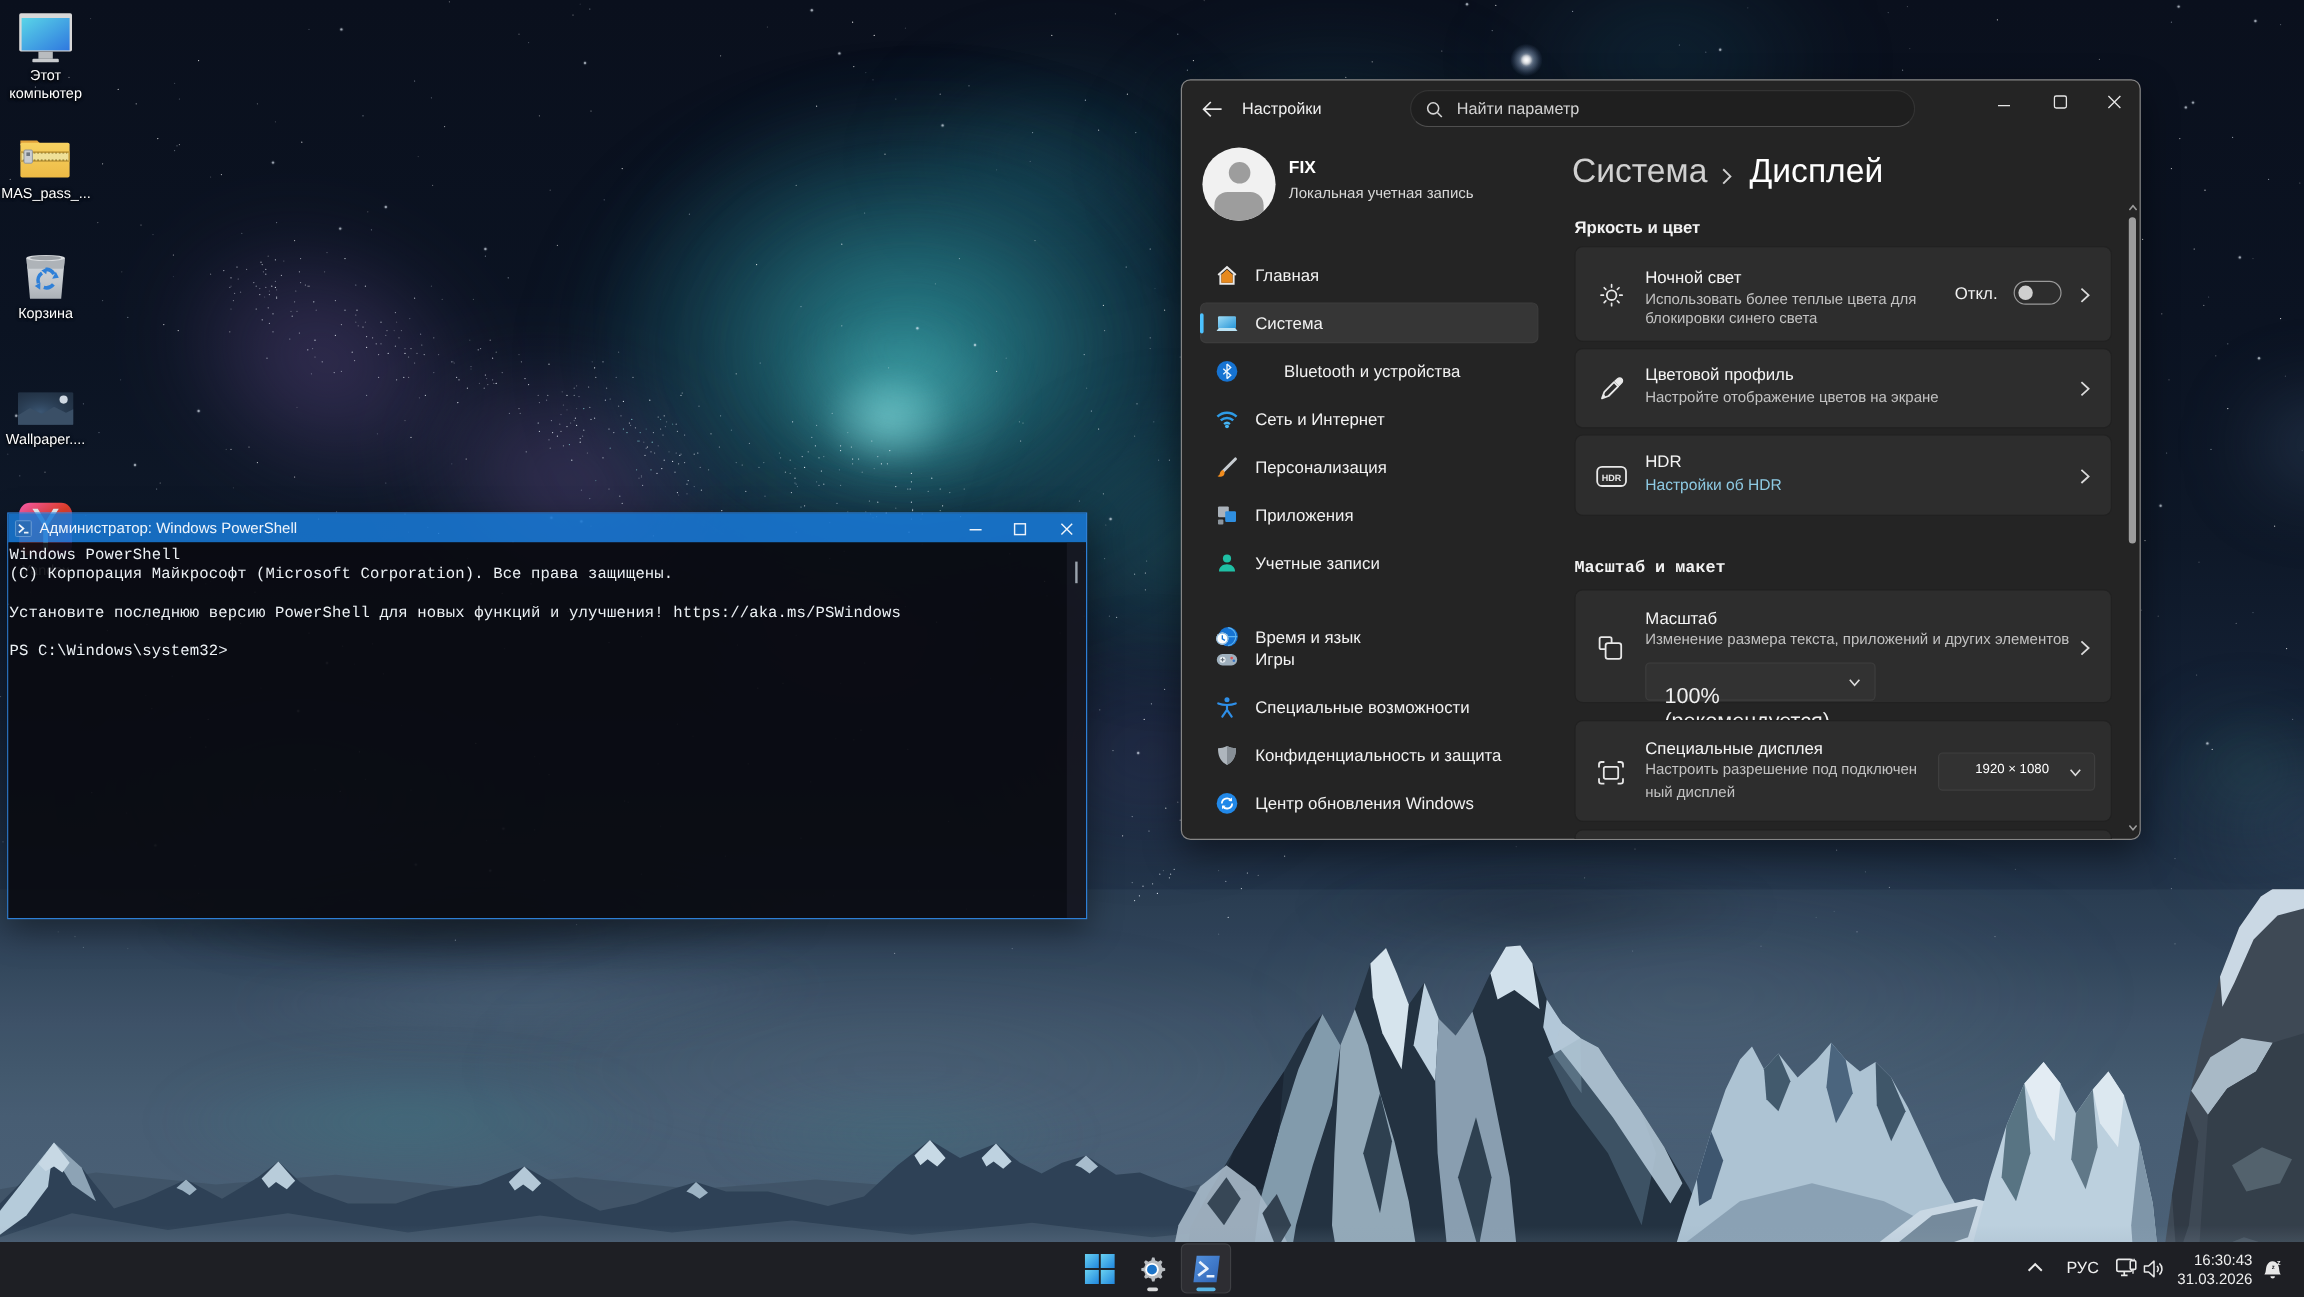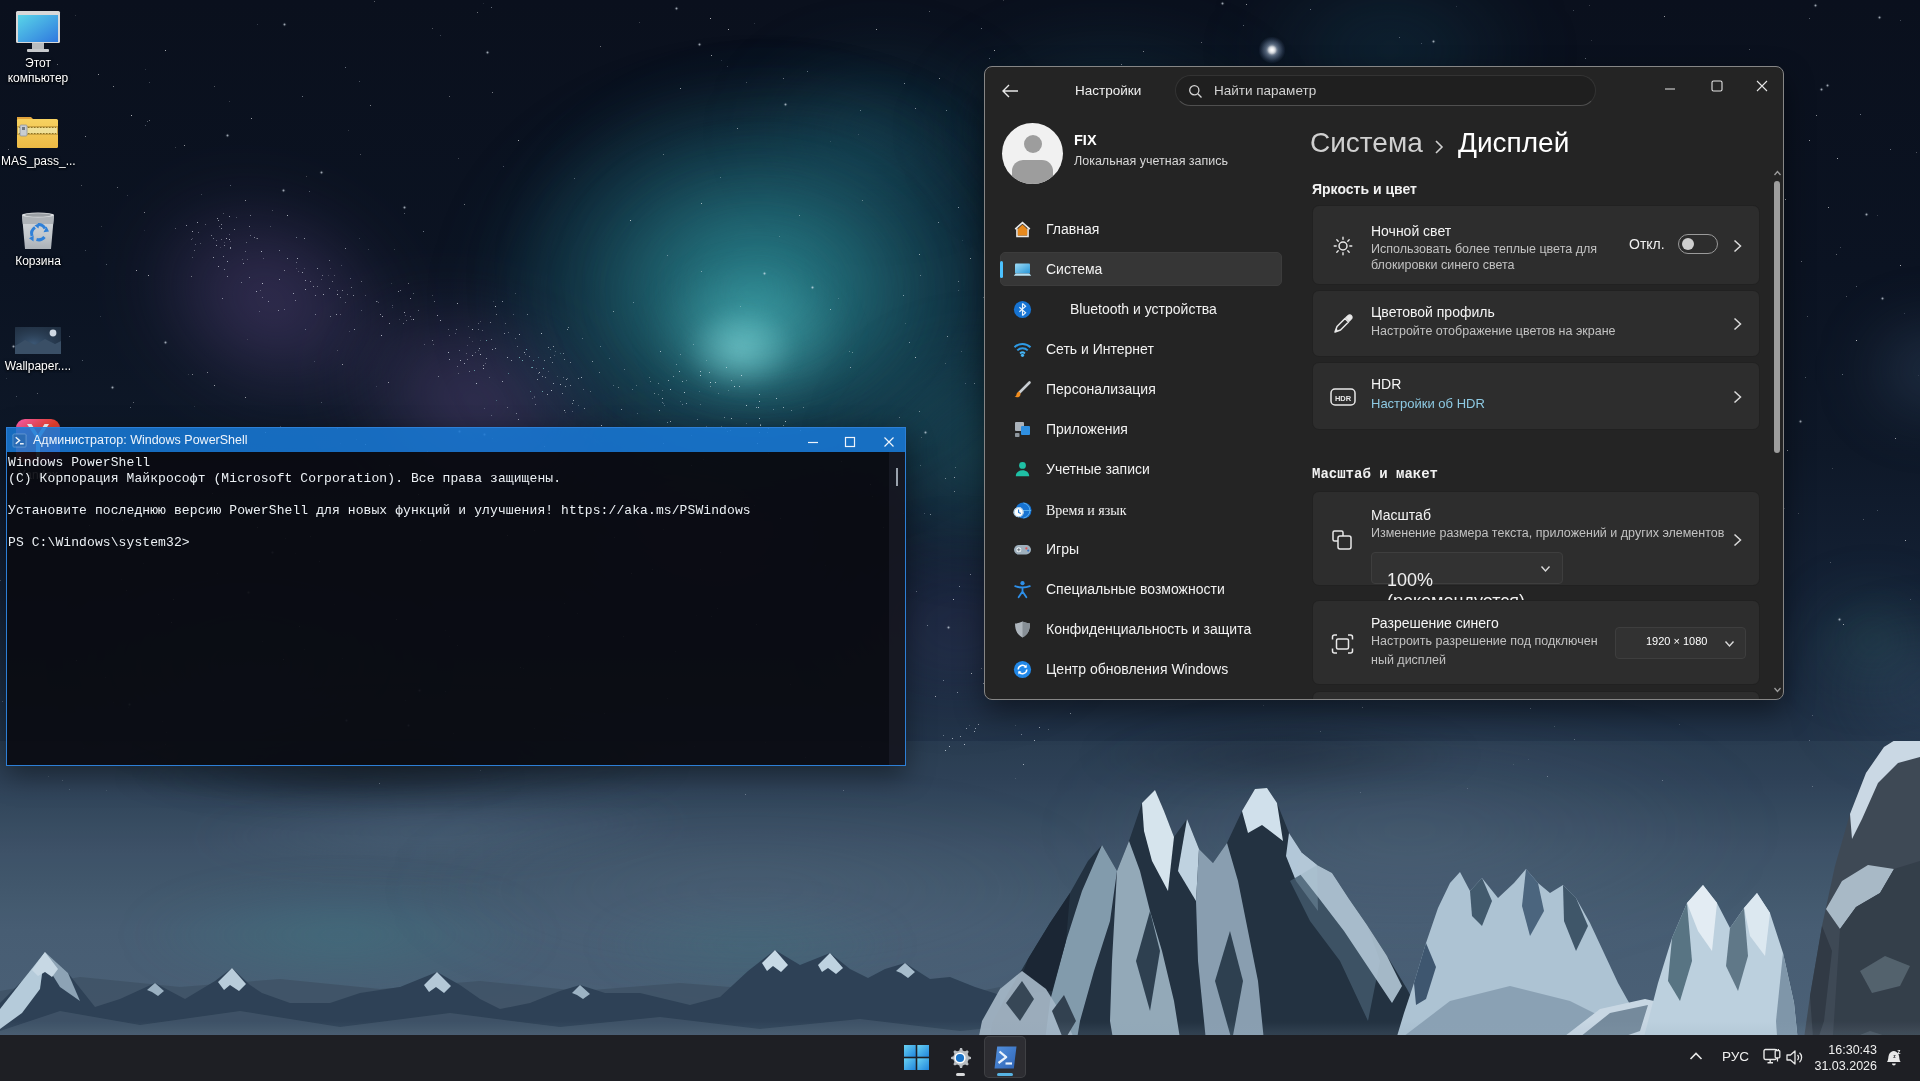--- a/index.html
+++ b/index.html
@@ -256,21 +256,21 @@
       <div class="abs" style="left:882px;top:0;width:16px;height:313px;background:rgba(36,38,50,0.45);"></div>
       <div class="abs" style="left:889px;top:16px;width:2px;height:18px;background:#9aa3ad;"></div>
     </div>
   </div>
 
   <div id="set" class="abs" style="left:984px;top:66px;width:800px;height:634px;background:#242424;border:1px solid #868686;border-radius:8px;overflow:hidden;box-shadow:0 12px 30px rgba(0,0,0,0.45);">
 
     <svg class="abs" style="left:16px;top:16px;" width="18" height="16" viewBox="0 0 18 16">
       <path d="M8,2 L2,8 L8,14 M2.5,8 H17" stroke="#e8e8e8" stroke-width="1.4" fill="none"></path>
     </svg>
-    <div class="abs" style="left:50px;top:16px;font-size:13.5px;color:#f0f0f0;margin-left:40px;">Настройки</div>
+    <div class="abs" style="left:50px;top:16px;font-size:13.5px;color:#f0f0f0;">Настройки</div>
     <div class="abs" style="left:190px;top:8px;width:421px;height:31px;background:#1f1f1f;border:1px solid #333333;border-bottom-color:#4f4f4f;border-radius:15.5px;">
       <svg class="abs" style="left:12px;top:8px;" width="15" height="15" viewBox="0 0 15 15">
         <circle cx="6.3" cy="6.3" r="4.6" fill="none" stroke="#d5d5d5" stroke-width="1.3"></circle>
         <path d="M9.8,9.8 L13.5,13.5" stroke="#d5d5d5" stroke-width="1.3"></path>
       </svg>
       <span class="abs" style="left:38px;top:7px;font-size:13.5px;color:#d2d2d2;">Найти параметр</span>
     </div>
     <span class="abs" style="left:679px;top:14px;"><svg width="12" height="12" viewBox="0 0 12 12">
           <path d="M1,6 h10" stroke="#e6e6e6" stroke-width="1.1"></path>
         </svg></span>
@@ -356,21 +356,21 @@
       </div>
     <div class="nav" style="top:385.5px;">
         <span class="nico">
           <svg width="19" height="19" viewBox="0 0 19 19">
             <circle cx="9.5" cy="5.4" r="3.4" fill="#1fc0a5"></circle>
             <path d="M2.8,16.2 c0,-3.7 3,-6 6.7,-6 c3.7,0 6.7,2.3 6.7,6 z" fill="#1fc0a5"></path>
           </svg>
         </span>
         <span class="nlab">Учетные записи</span>
       </div>
-    <div class="nav" style="top:427px;font-family:Liberation Serif, serif;">
+    <div class="nav" style="top:447px;">
         <span class="nico">
           <svg width="19" height="19" viewBox="0 0 19 19">
             <circle cx="10.5" cy="9.5" r="8" fill="#1673d2"></circle>
             <path d="M10.5,2 A7.6,7.6 0 0 1 10.5,17 M3,9.5 H18" stroke="#5db3ef" stroke-width="0.9" fill="none"></path>
             <circle cx="5.6" cy="11.2" r="5.1" fill="#f2f6fa"></circle>
             <circle cx="5.6" cy="11.2" r="4.6" fill="#fdfefe" stroke="#88b8dd" stroke-width="0.9"></circle>
             <path d="M5.6,8.4 V11.4 L7.8,12.6" stroke="#1673d2" stroke-width="1.1" fill="none"></path>
           </svg>
         </span>
         <span class="nlab">Время и язык</span>
@@ -485,21 +485,21 @@
       <svg class="chev" style="top:41px;" width="9" height="14" viewBox="0 0 9 14">
           <path d="M1.5,1.5 L7.5,7 L1.5,12.5" stroke="#dadada" stroke-width="1.5" fill="none"></path>
         </svg>
     </div>
 
     <div class="card" style="top:533px;height:85px;">
       <svg class="abs" style="left:18px;top:32px;" width="23" height="22" viewBox="0 0 23 22">
         <path d="M6,2 H3.5 C2.4,2 1.5,2.9 1.5,4 V6.5 M17,2 H19.5 C20.6,2 21.5,2.9 21.5,4 V6.5 M6,20 H3.5 C2.4,20 1.5,19.1 1.5,18 V15.5 M17,20 H19.5 C20.6,20 21.5,19.1 21.5,18 V15.5" fill="none" stroke="#e8e8e8" stroke-width="1.5"></path>
         <rect x="5.5" y="6" width="12" height="10" rx="1.5" fill="none" stroke="#e8e8e8" stroke-width="1.5"></rect>
       </svg>
-      <div class="ctit" style="top:14px;">Разрешение синего</div>
+      <div class="ctit" style="top:14px;">Специальные дисплея</div>
       <div class="csub" style="top:33px;">Настроить разрешение под подключен</div>
       <div class="csub" style="top:52px;">ный дисплей</div>
       <div class="abs" style="left:302px;top:26px;width:131px;height:32px;background:#323232;border:1px solid #3e3e3e;border-radius:4px;">
         <span class="abs" style="left:30px;top:7px;font-size:11px;color:#ffffff;">1920 × 1080</span>
         <svg class="abs" style="left:108px;top:12px;" width="11" height="8" viewBox="0 0 11 8">
             <path d="M1.5,1.5 L5.5,6 L9.5,1.5" stroke="#dadada" stroke-width="1.4" fill="none"></path>
           </svg>
       </div>
     </div>
 

